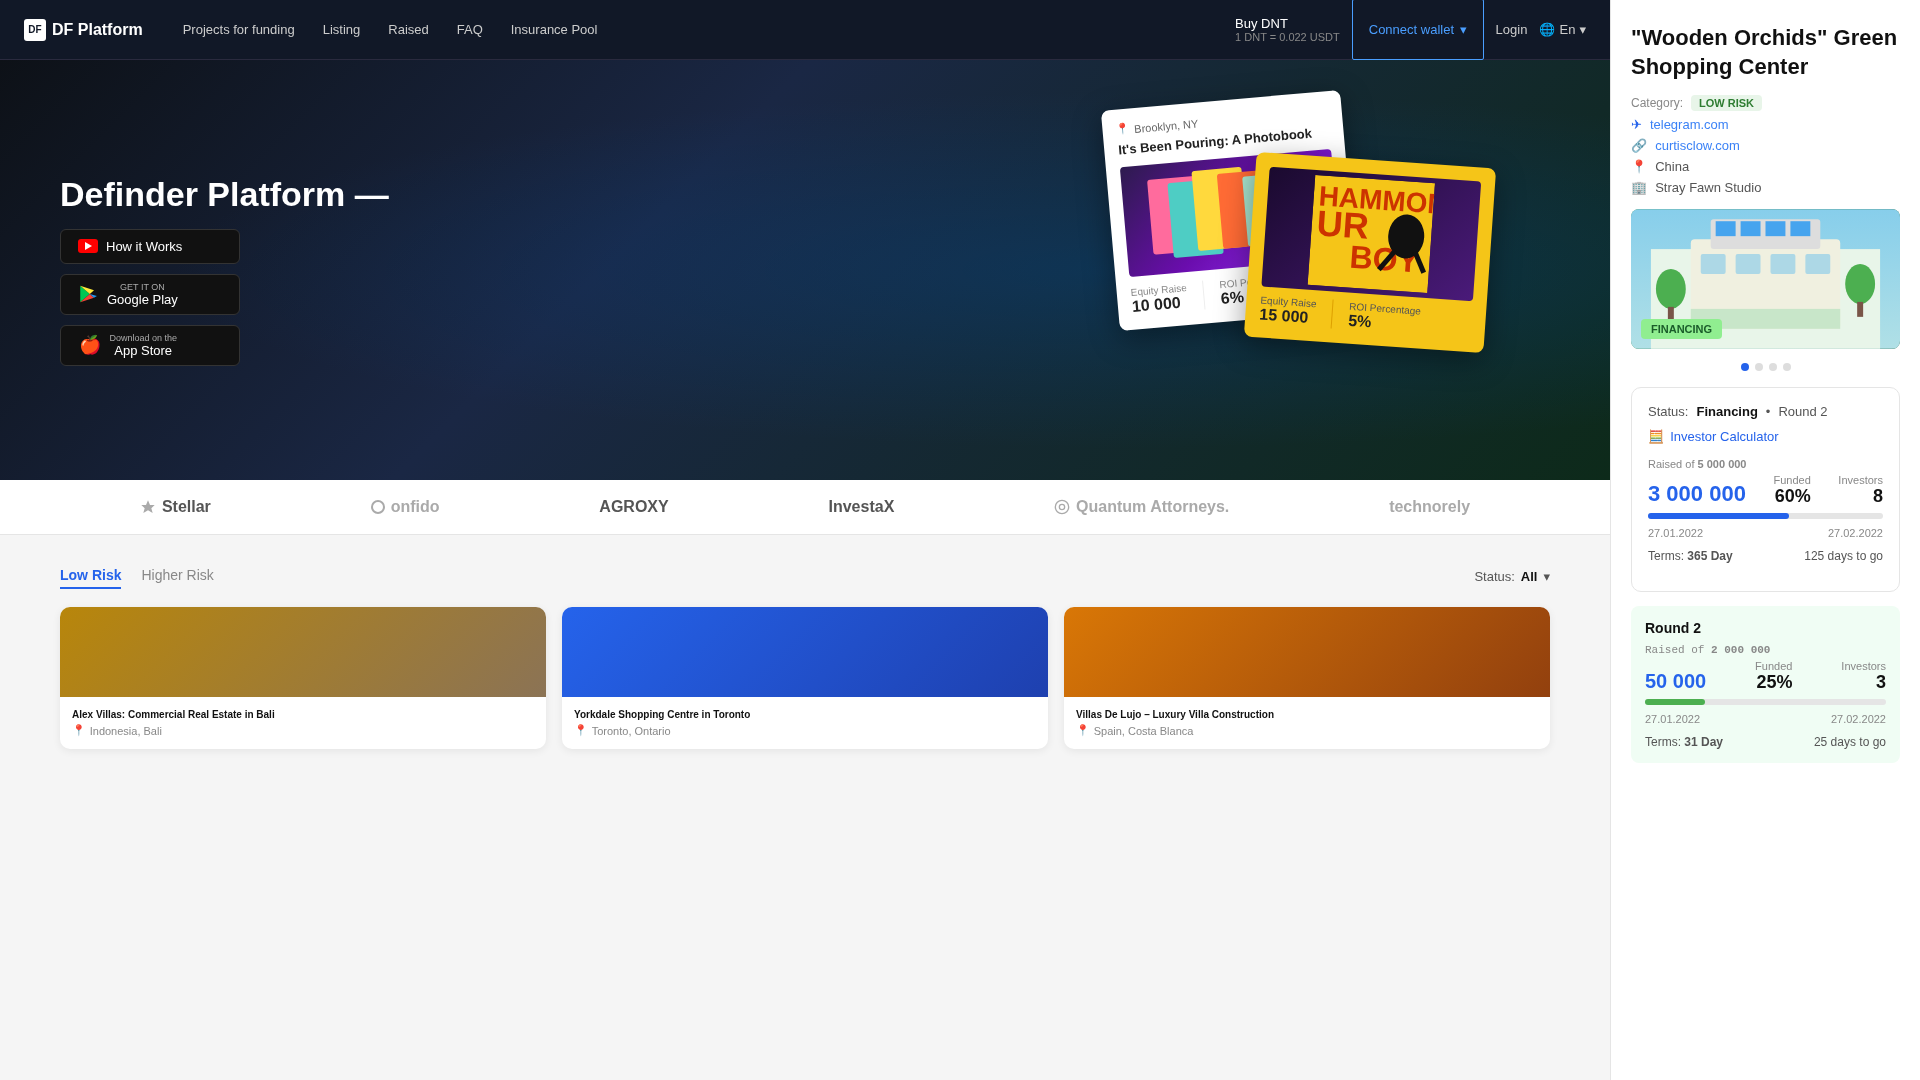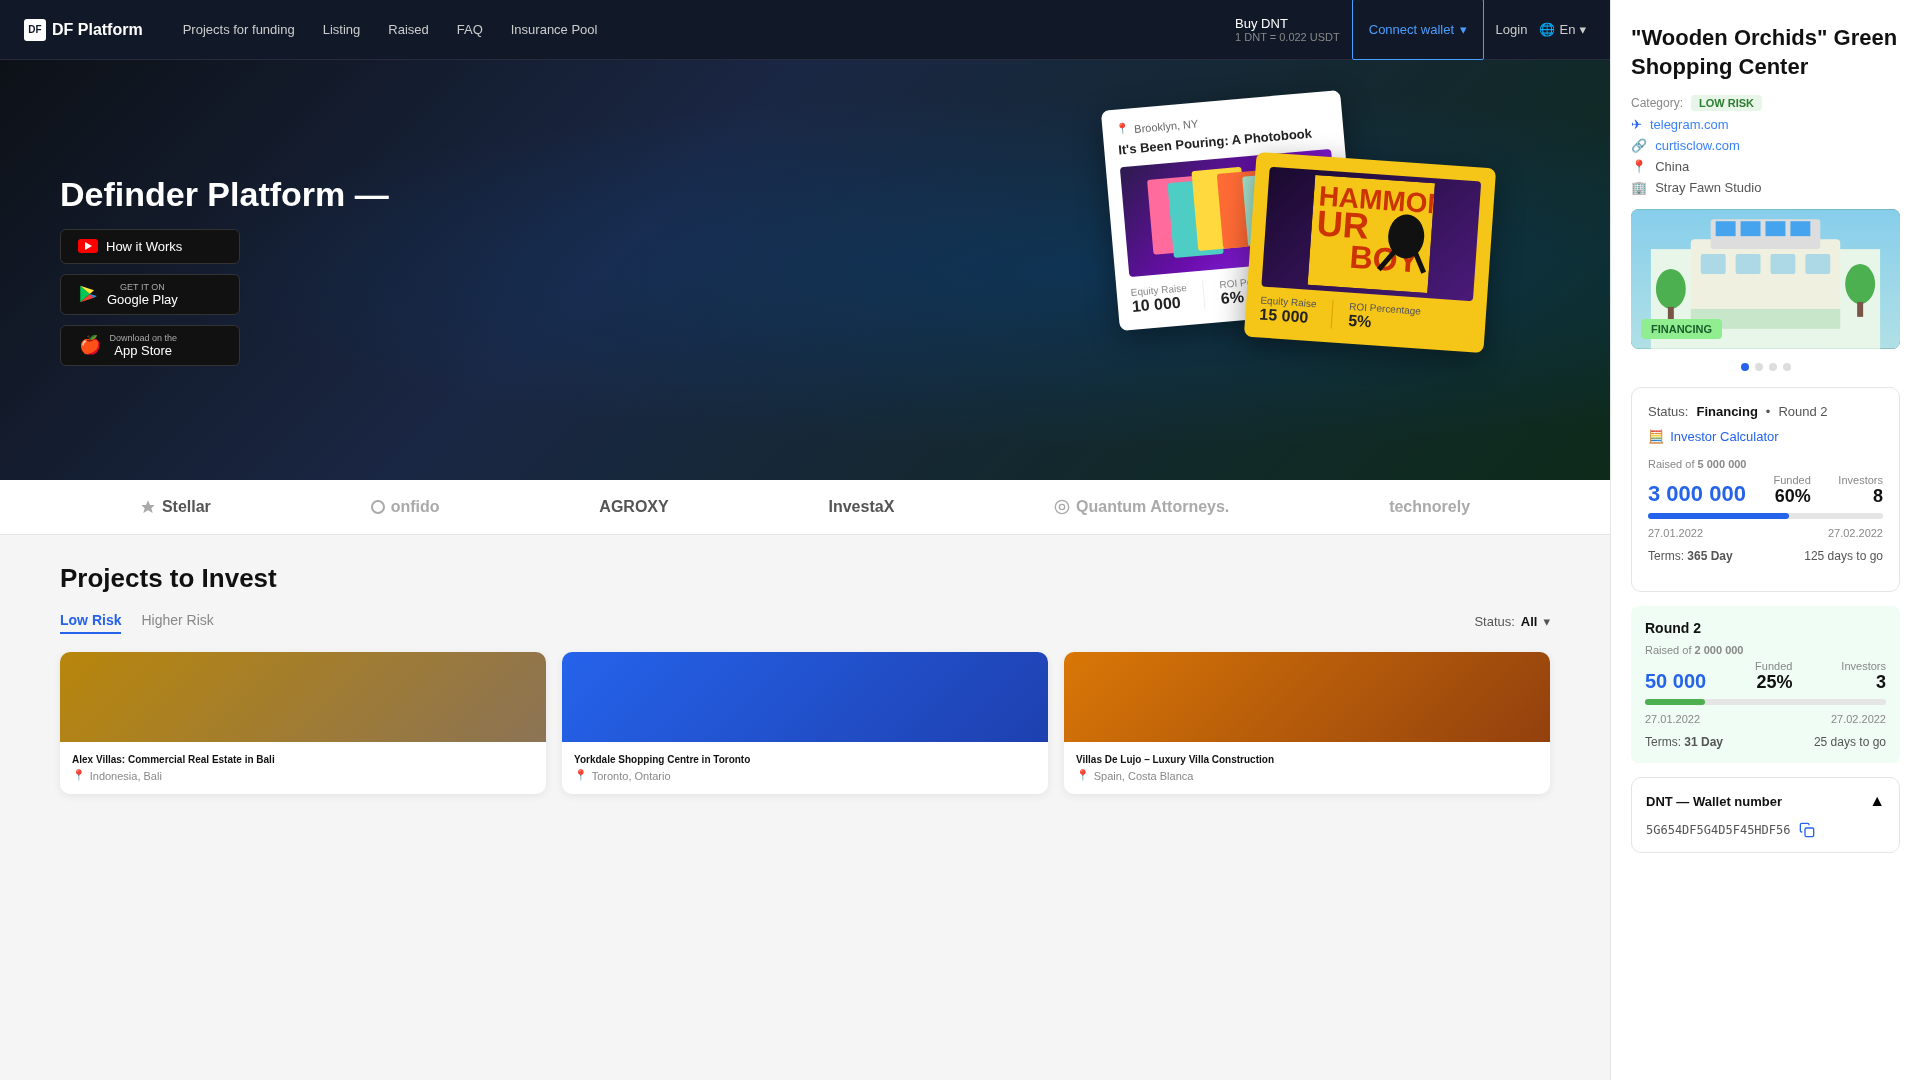--- a/index.html
+++ b/index.html
@@ -318,21 +318,20 @@
           <circle cx="12" cy="12" r="4"></circle>
         </svg>
       <span>Quantum Attorneys.</span>
     </div>
     <div class="partner-logo dim">
       <span>technorely</span>
     </div>
   </div>
 
   <div class="projects-section">
-    <h2 class="projects-title">Projects to Invest</h2>
     <div class="projects-tabs">
       <div class="tab active">Low Risk</div>
       <div class="tab">Higher Risk</div>
       <div class="status-filter">
         <span>Status:</span>
         <span class="status-all">All</span>
         <span>▾</span>
       </div>
     </div>
     <div class="project-cards">
@@ -483,21 +482,21 @@
           <span>Terms:</span>
           <strong>365 Day</strong>
         </span>
         <span>125 days to go</span>
       </div>
     </div>
   </div>
 
   <div class="round2-section">
     <div class="round2-title">Round 2</div>
-    <div style="font-size:11px;color:#888;margin-bottom:4px;">
+    <div style="font-size:11px;color:#888;margin-bottom:4px;font-family:Liberation Mono, monospace;">
       <span>Raised of</span>
       <strong>2 000 000</strong>
     </div>
     <div class="raised-cols">
       <div>
         <div class="round2-raised-amount">50 000</div>
       </div>
       <div class="raised-right">
         <div class="raised-right-label">Funded</div>
         <div class="raised-right-val">25%</div>
@@ -516,26 +515,13 @@
     </div>
     <div class="terms-row">
       <span>
         <span>Terms:</span>
         <strong>31 Day</strong>
       </span>
       <span>25 days to go</span>
     </div>
   </div>
 
-  <div class="wallet-section">
-    <div class="wallet-header">
-      <span class="wallet-title">DNT — Wallet number</span>
-      <span>▲</span>
-    </div>
-    <div class="wallet-address">
-      <span class="wallet-addr-text">5G654DF5G4D5F45HDF56</span>
-      <svg class="copy-icon" viewBox="0 0 24 24" fill="none" stroke="#2563eb" stroke-width="2">
-        <rect x="9" y="9" width="13" height="13" rx="2"></rect>
-        <path d="M5 15H4a2 2 0 01-2-2V4a2 2 0 012-2h9a2 2 0 012 2v1"></path>
-      </svg>
-    </div>
-  </div>
 </div>
 
 </body></html>

